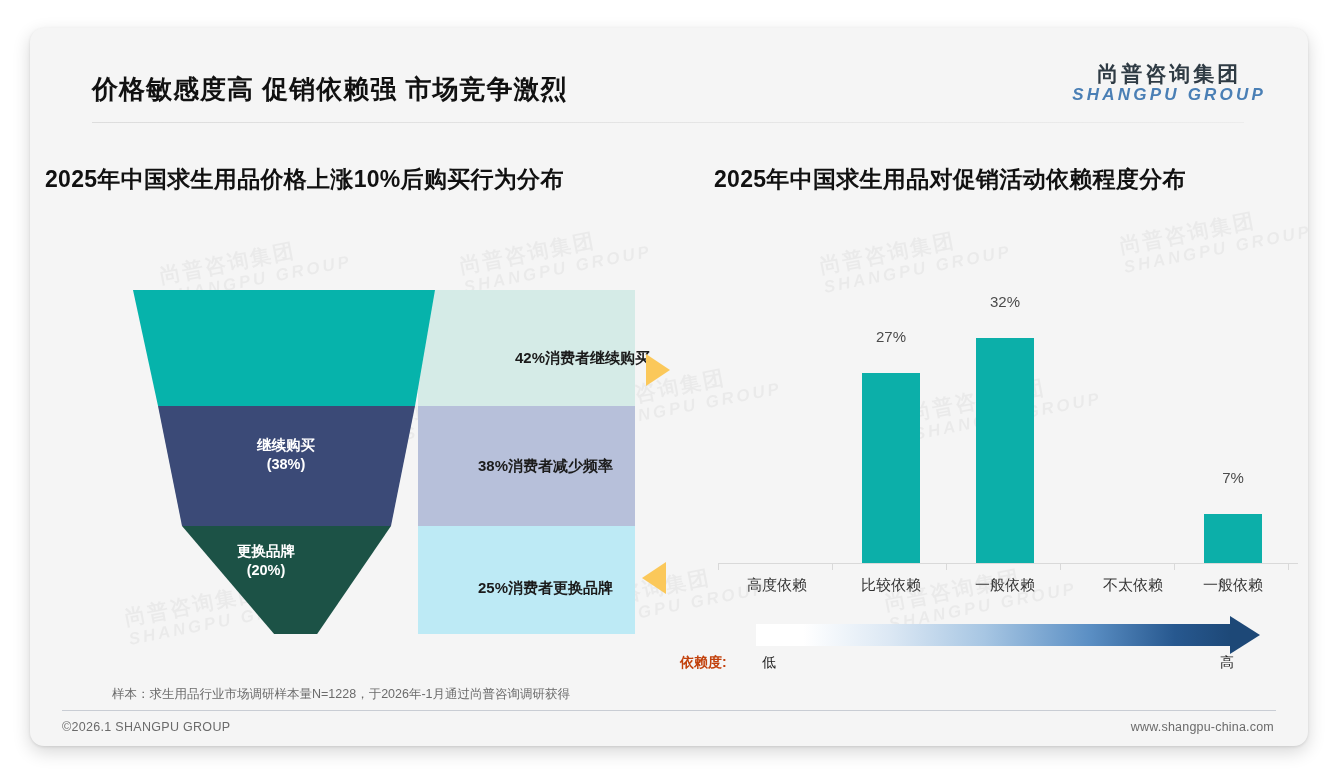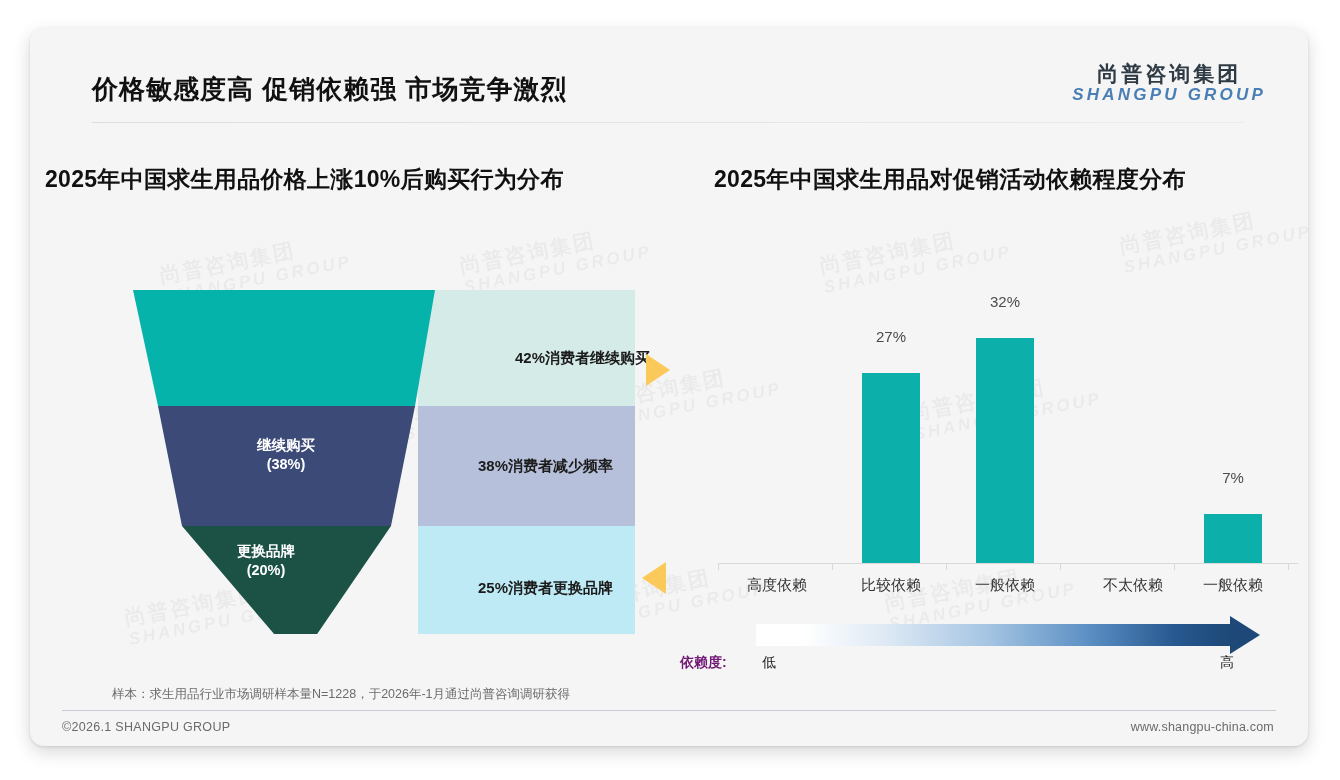--- a/index.html
+++ b/index.html
@@ -226,21 +226,21 @@
     border-top: 19px solid transparent;
     border-bottom: 19px solid transparent;
     border-left: 30px solid #1d4877;
   }
   #legend-caption {
     position: absolute;
     left: 0px;
     top: 38px;
     font-size: 14px;
     font-weight: bold;
-    color: #701a75;
+    color: #c2410c;
     white-space: nowrap;
   }
   #legend-low {
     position: absolute;
     left: 82px;
     top: 38px;
     font-size: 14px;
     color: #1b1b1b;
   }
   #legend-high {

